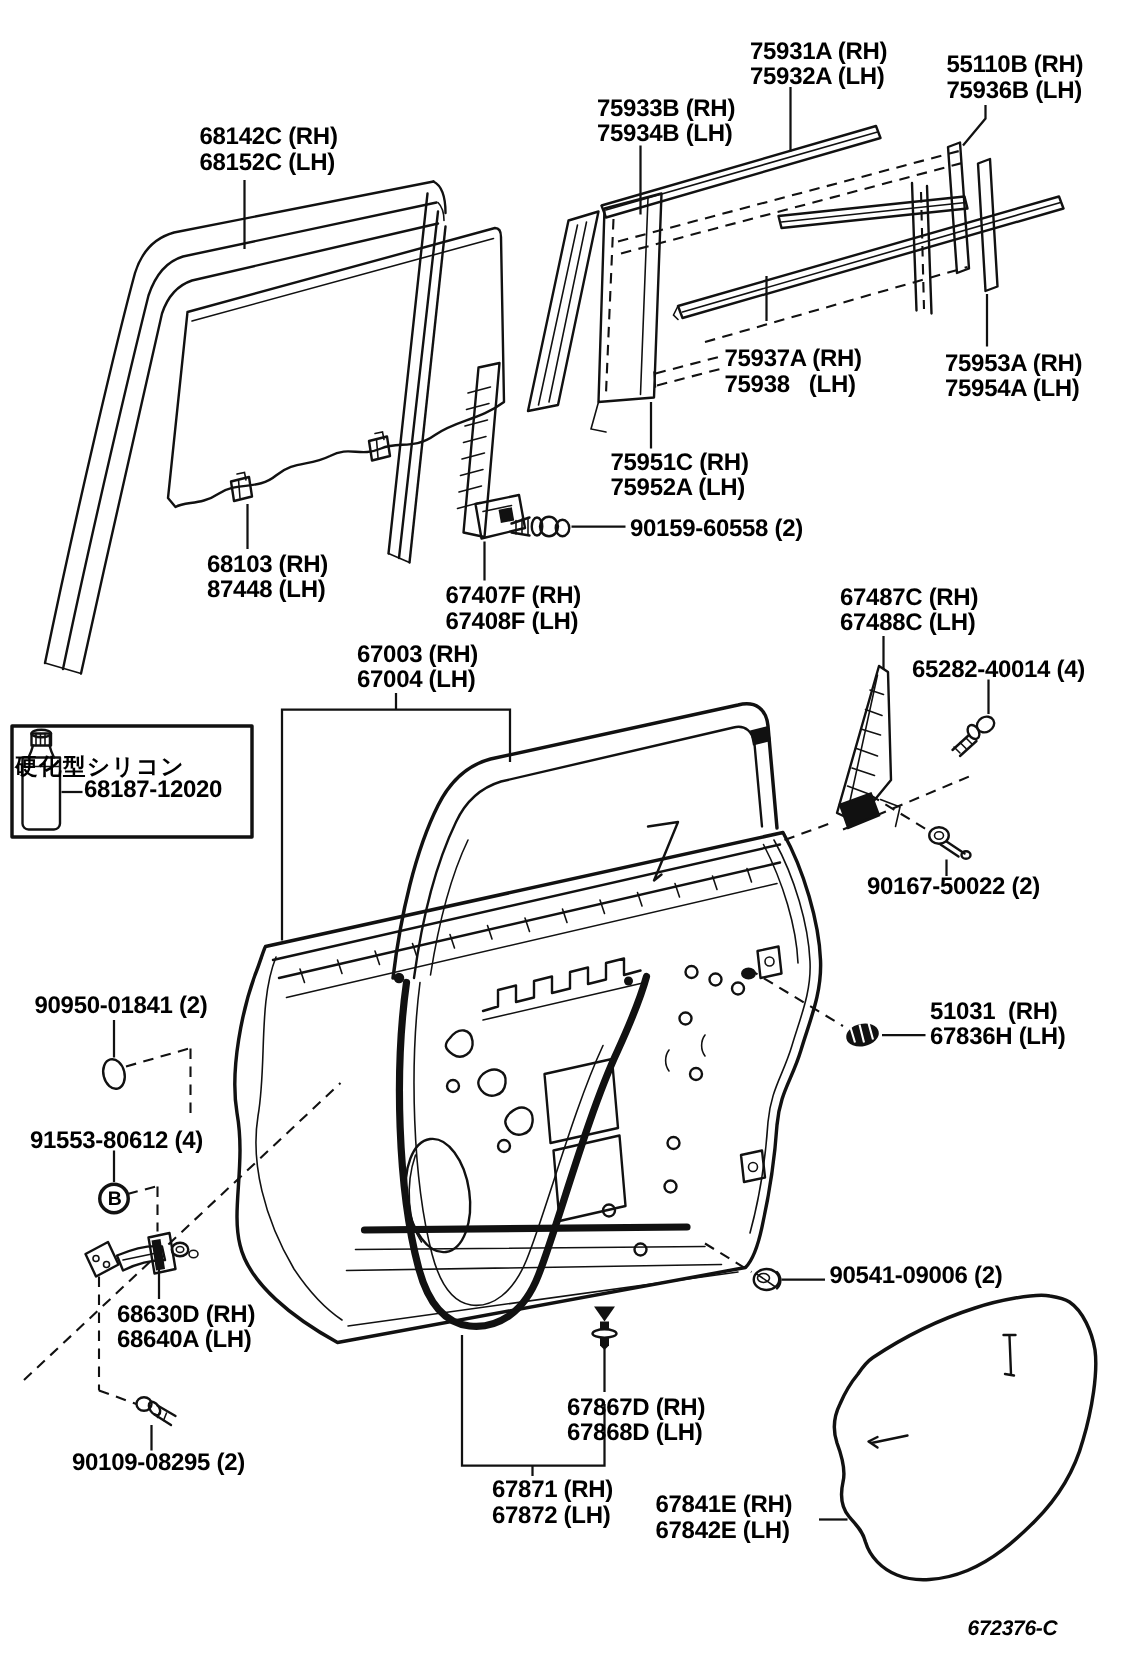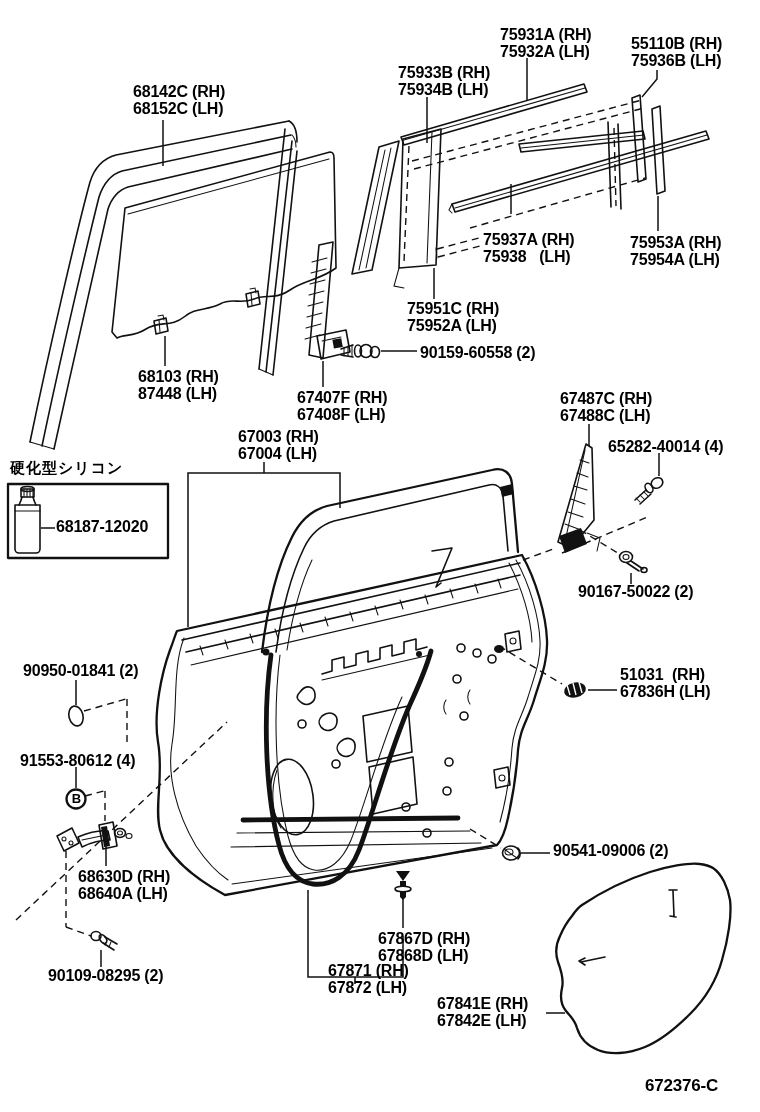--- a/index.html
+++ b/index.html
@@ -13,22 +13,22 @@
   .thin{stroke:#111;fill:none;stroke-width:1.05;stroke-linecap:round;}
   .thick{stroke:#111;fill:none;stroke-width:4.8;stroke-linecap:round;}
   .dash{stroke:#111;fill:none;stroke-width:1.4;stroke-dasharray:7 5;stroke-linecap:butt;}
   .blk{fill:#111;stroke:none;}
   .ldr{stroke:#111;fill:none;stroke-width:1.5;stroke-linecap:butt;}
   .lbl{
     position:absolute;color:#000;font-weight:700;font-size:16px;line-height:17px;
     letter-spacing:-0.2px;white-space:pre;
   }
   .lbl .ln{white-space:pre;}
-  .jp{font-size:15px;letter-spacing:1px;}
-  .code{font-size:17px;}
+  .jp{font-size:15px;letter-spacing:1px;margin-top:44px;}
+  .code{font-size:14px;font-style:italic;}
   .bchar{
     position:absolute;left:70px;top:791px;width:13px;height:16px;text-align:center;
     font-size:13px;font-weight:700;color:#000;
   }
 </style>
 </head>
 <body>
 
 <div id="stage">
 
@@ -298,21 +298,21 @@
 <div class="lbl" style="left:560px;top:390px"><div class="ln">67487C (RH)</div><div class="ln">67488C (LH)</div></div>
 <div class="lbl" style="left:608px;top:438px"><div class="ln">65282-40014 (4)</div></div>
 <div class="lbl" style="left:578px;top:583px"><div class="ln">90167-50022 (2)</div></div>
 <div class="lbl" style="left:23px;top:662px"><div class="ln">90950-01841 (2)</div></div>
 <div class="lbl" style="left:20px;top:752px"><div class="ln">91553-80612 (4)</div></div>
 <div class="lbl" style="left:78px;top:868px"><div class="ln">68630D (RH)</div><div class="ln">68640A (LH)</div></div>
 <div class="lbl" style="left:48px;top:967px"><div class="ln">90109-08295 (2)</div></div>
 <div class="lbl" style="left:620px;top:666px"><div class="ln">51031  (RH)</div><div class="ln">67836H (LH)</div></div>
 <div class="lbl" style="left:553px;top:842px"><div class="ln">90541-09006 (2)</div></div>
 <div class="lbl" style="left:378px;top:930px"><div class="ln">67867D (RH)</div><div class="ln">67868D (LH)</div></div>
-<div class="lbl" style="left:328px;top:962px"><div class="ln">67871 (RH)</div><div class="ln">67872 (LH)</div></div>
+<div class="lbl" style="left:328px;top:985px"><div class="ln">67871 (RH)</div><div class="ln">67872 (LH)</div></div>
 <div class="lbl" style="left:437px;top:995px"><div class="ln">67841E (RH)</div><div class="ln">67842E (LH)</div></div>
 
 <div class="lbl jp" style="left:10px;top:459px">硬化型シリコン</div>
 <div class="lbl" style="left:56px;top:518px">68187-12020</div>
 
 <div class="bchar">B</div>
 
 <div class="lbl code" style="left:645px;top:1077px">672376-C</div>
 
 </div>

